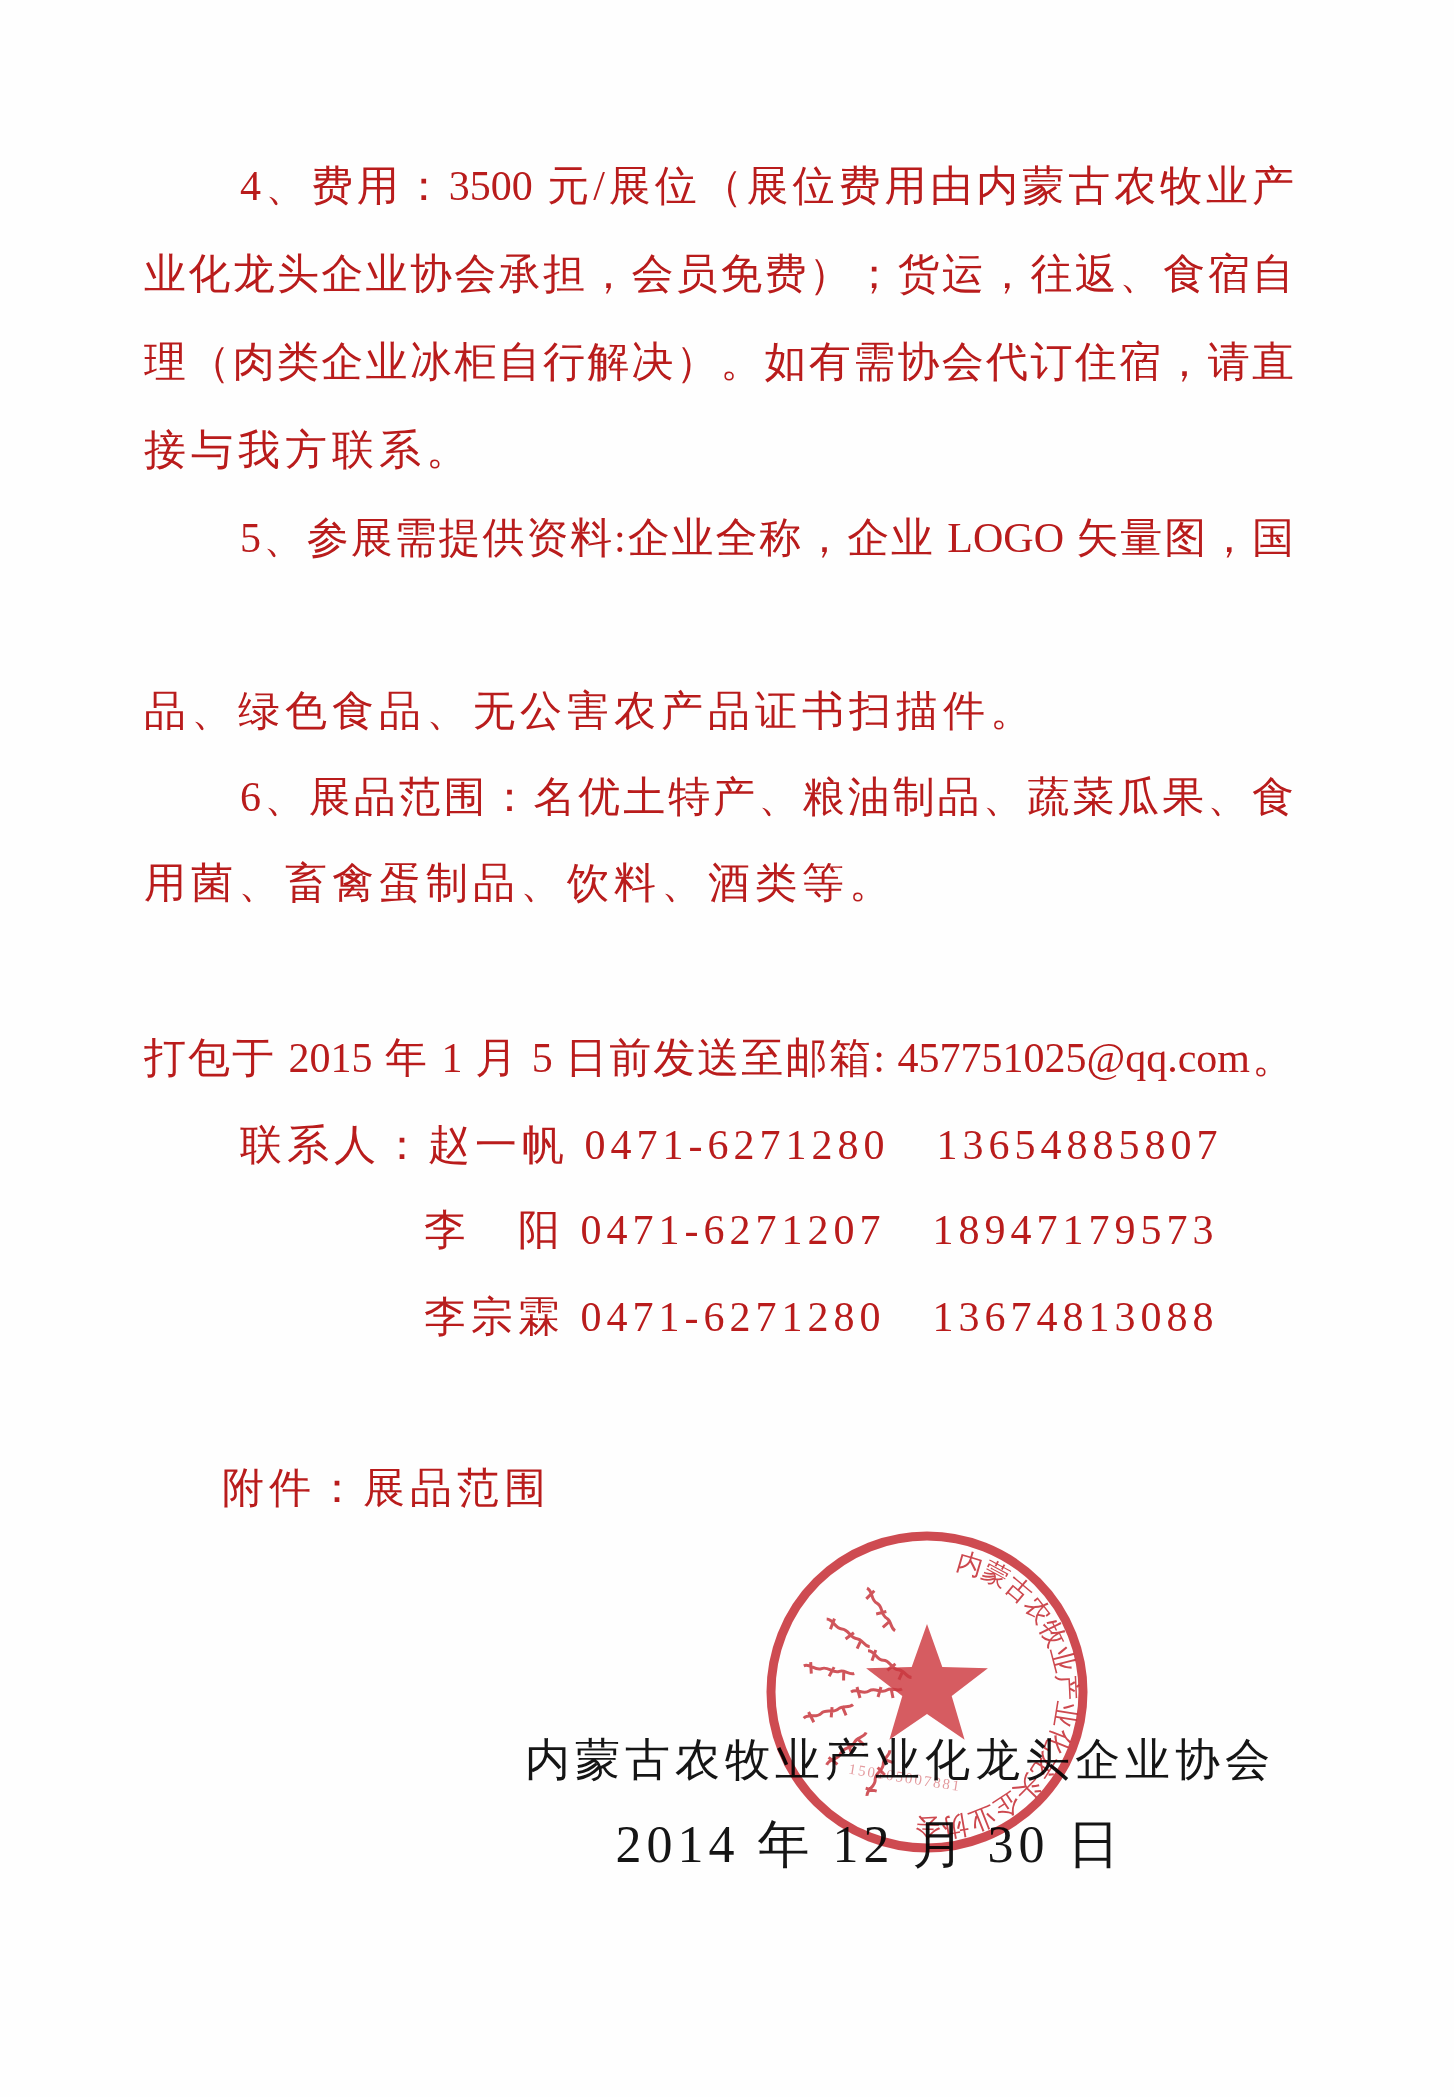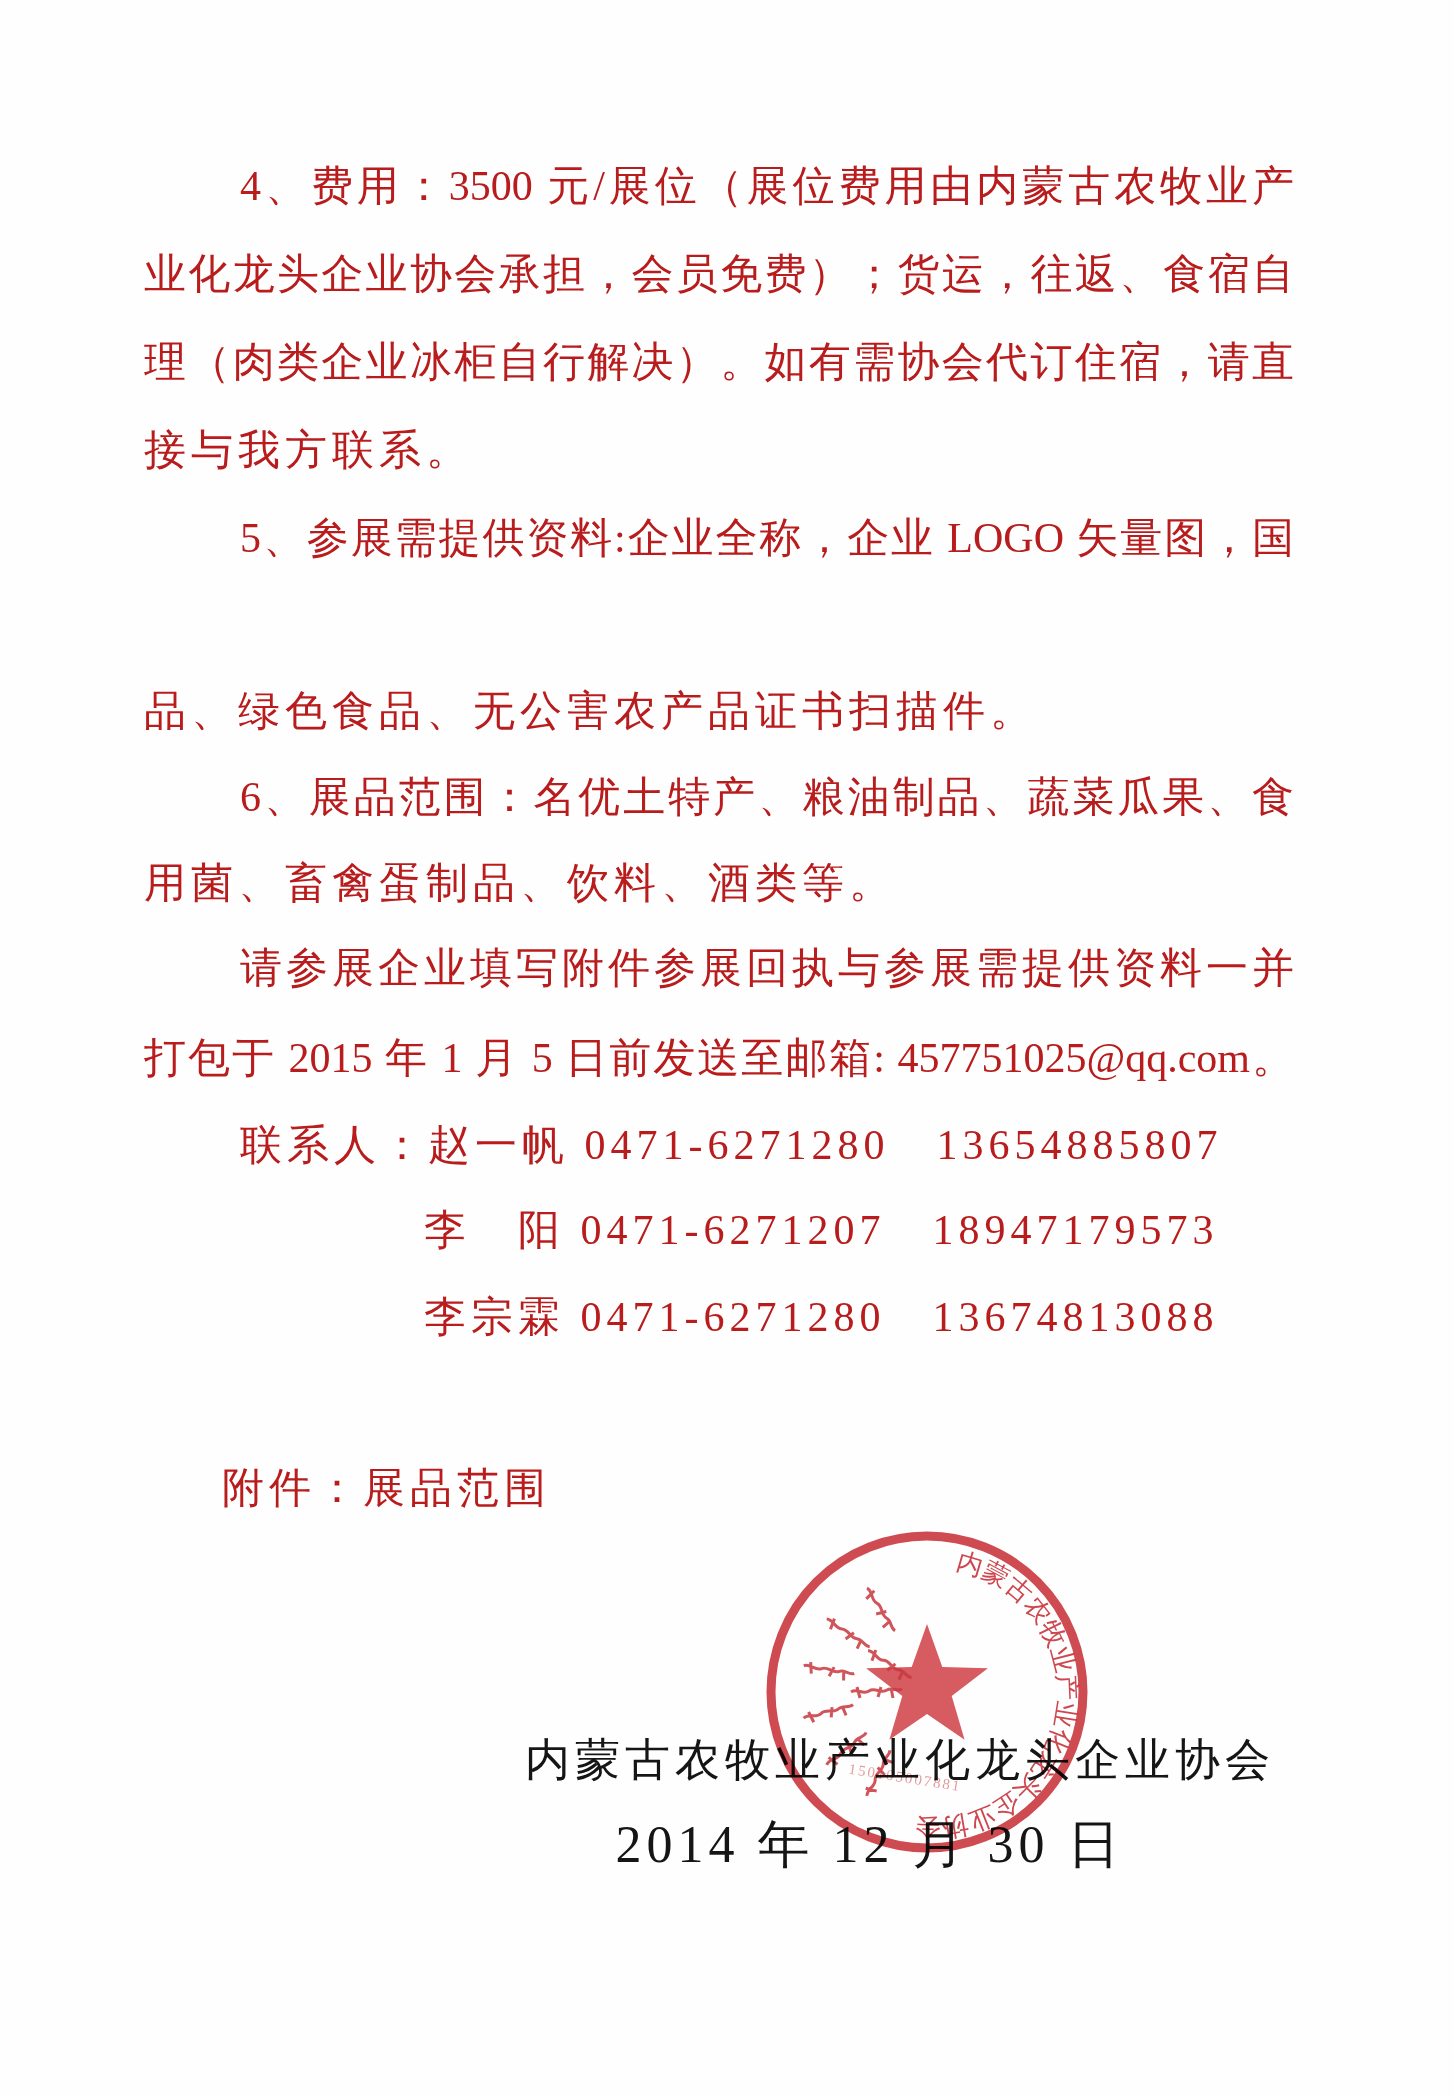--- a/index.html
+++ b/index.html
@@ -30,21 +30,20 @@
   <div class="line just" style="top:248px">业化龙头企业协会承担，会员免费）；货运，往返、食宿自</div>
   <div class="line just" style="top:336px">理（肉类企业冰柜自行解决）。如有需协会代订住宿，请直</div>
   <div class="line" style="top:424px;left:144px">接与我方联系。</div>
 
   <div class="line just ind" style="top:512px">5、参展需提供资料:企业全称，企业 LOGO 矢量图，国</div>
   <div class="line" style="top:685px;left:144px">品、绿色食品、无公害农产品证书扫描件。</div>
 
   <div class="line just ind" style="top:771px">6、展品范围：名优土特产、粮油制品、蔬菜瓜果、食</div>
   <div class="line" style="top:857px;left:144px">用菌、畜禽蛋制品、饮料、酒类等。</div>
 
-  <div class="line just ind" style="top:942px">请参展企业填写附件参展回执与参展需提供资料一并</div>
   <div class="line just" style="top:1032px">打包于 2015 年 1 月 5 日前发送至邮箱: 457751025@qq.com。</div>
 
   <div class="line" style="top:1119px;left:240px">联系人：赵一帆 0471-6271280　13654885807</div>
   <div class="line" style="top:1204px;left:424px">李　阳 0471-6271207　18947179573</div>
   <div class="line" style="top:1291px;left:424px">李宗霖 0471-6271280　13674813088</div>
 
   <div class="line" style="top:1462px;left:222px">附件：展品范围</div>
 
   <div class="sig" style="top:1730px;left:520px;width:760px">内蒙古农牧业产业化龙头企业协会</div>
   <div class="sig" style="top:1810px;left:520px;width:700px;font-size:52px">2014 年 12 月 30 日</div>

